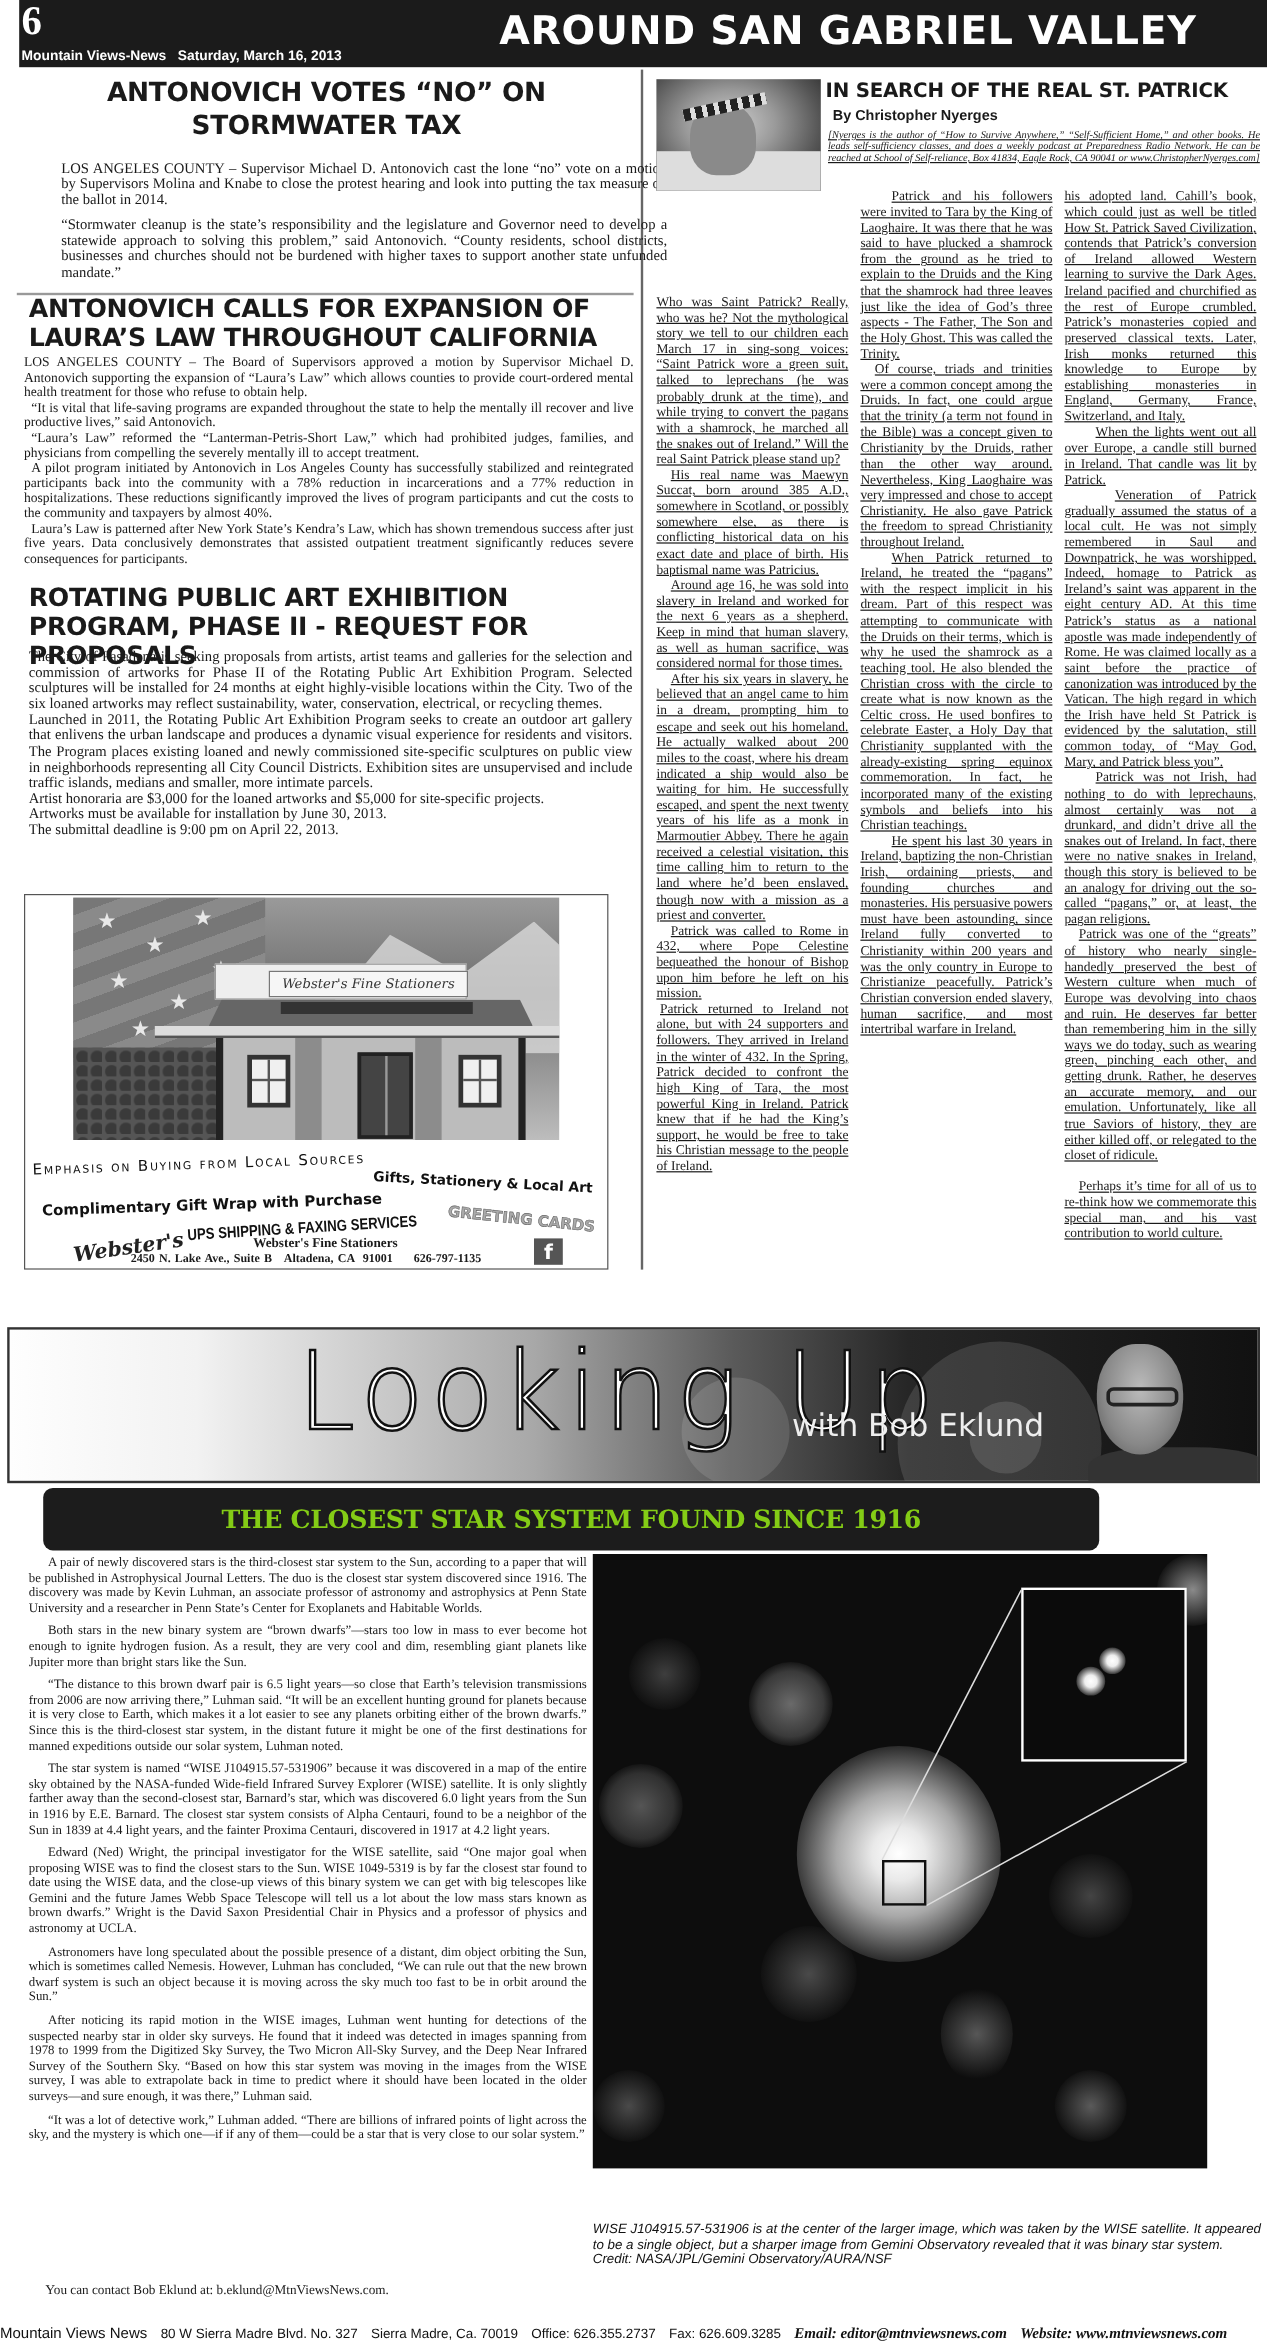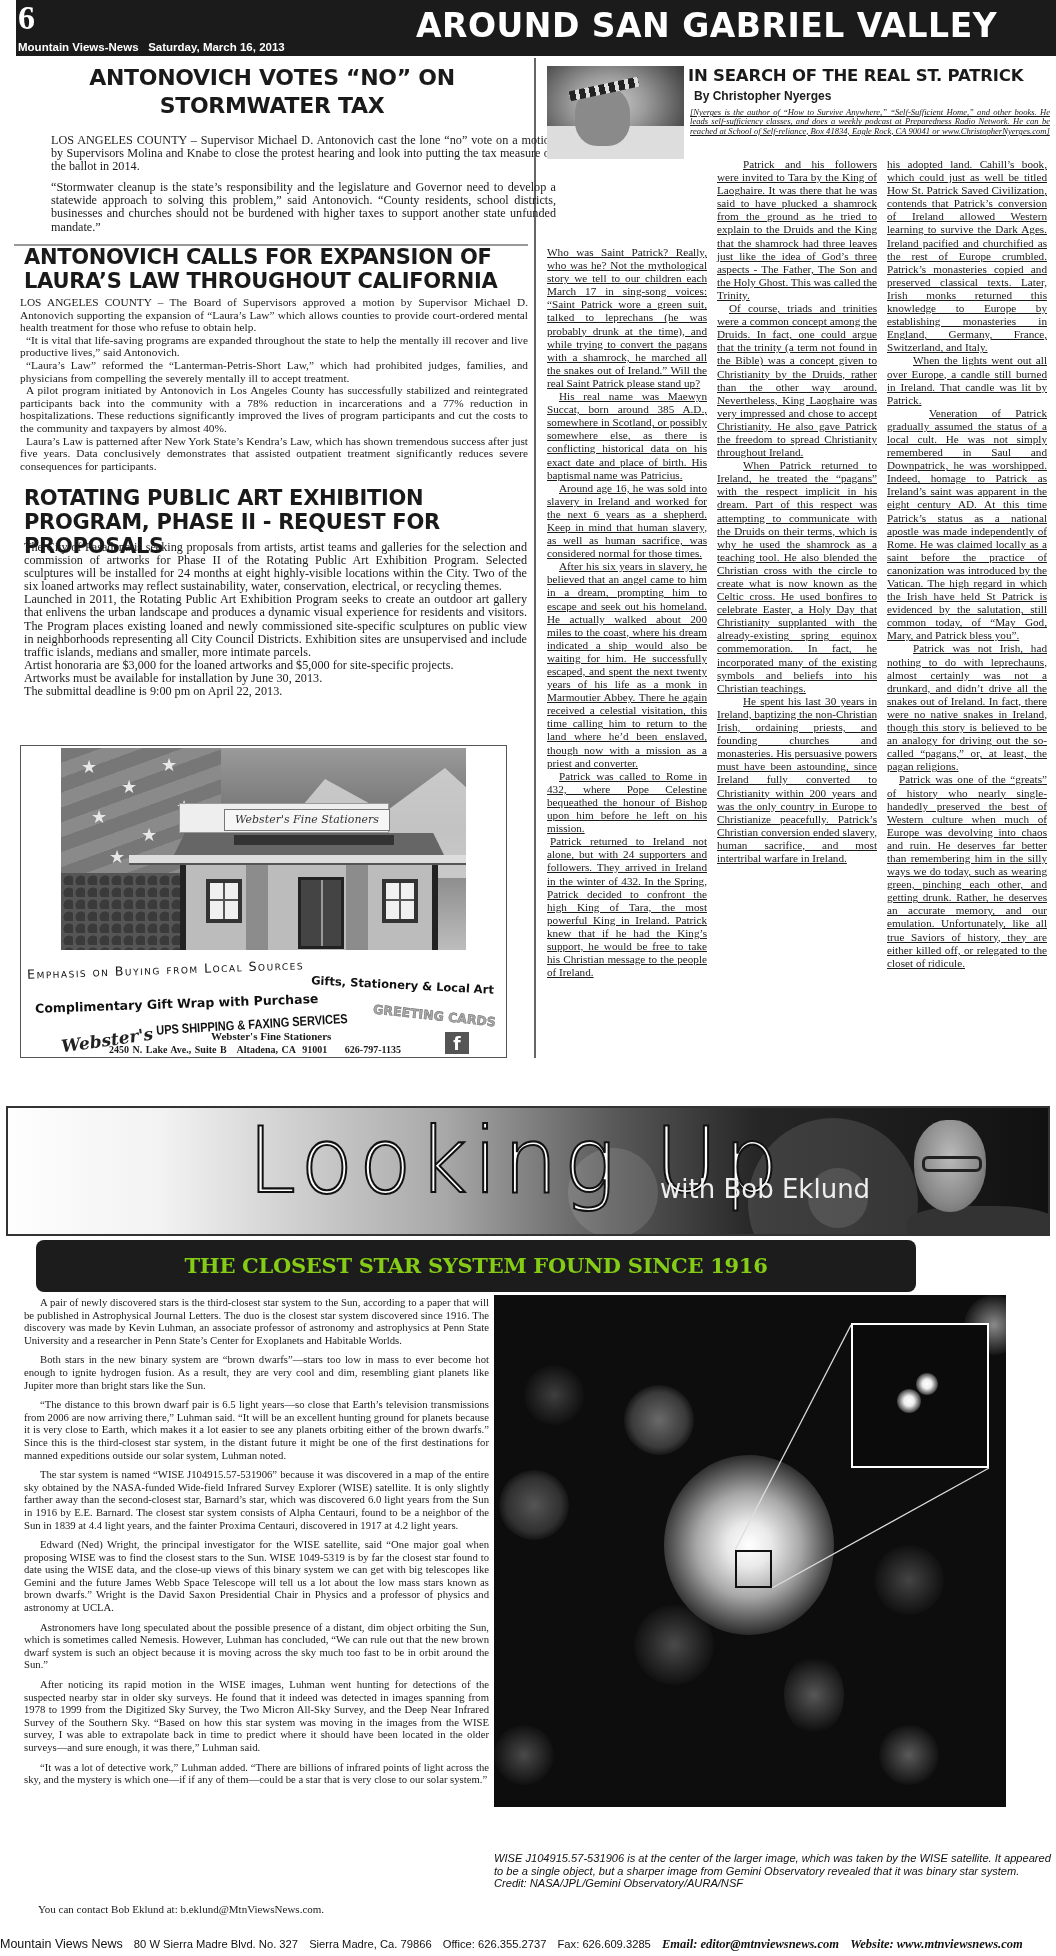--- a/index.html
+++ b/index.html
@@ -215,20 +215,21 @@
     <p style="text-indent:26px">When Patrick returned to Ireland, he treated the “pagans” with the respect implicit in his dream. Part of this respect was attempting to communicate with the Druids on their terms, which is why he used the shamrock as a teaching tool. He also blended the Christian cross with the circle to create what is now known as the Celtic cross. He used bonfires to celebrate Easter, a Holy Day that Christianity supplanted with the already-existing spring equinox commemoration. In fact, he incorporated many of the existing symbols and beliefs into his Christian teachings.</p>
     <p style="text-indent:26px">He spent his last 30 years in Ireland, baptizing the non-Christian Irish, ordaining priests, and founding churches and monasteries. His persuasive powers must have been astounding, since Ireland fully converted to Christianity within 200 years and was the only country in Europe to Christianize peacefully. Patrick’s Christian conversion ended slavery, human sacrifice, and most intertribal warfare in Ireland.</p>
   </div>
 
   <div class="col col-c">
     <p class="noi"><span>his adopted land. Cahill’s book, which could just as well be titled </span><span class="ul">How St. Patrick Saved Civilization</span><span>, contends that Patrick’s conversion of Ireland allowed Western learning to survive the Dark Ages. Ireland pacified and churchified as the rest of Europe crumbled. Patrick’s monasteries copied and preserved classical texts. Later, Irish monks returned this knowledge to Europe by establishing monasteries in England, Germany, France, Switzerland, and Italy.</span></p>
     <p style="text-indent:26px">When the lights went out all over Europe, a candle still burned in Ireland. That candle was lit by Patrick.</p>
     <p style="text-indent:42px">Veneration of Patrick gradually assumed the status of a local cult. He was not simply remembered in Saul and Downpatrick, he was worshipped. Indeed, homage to Patrick as Ireland’s saint was apparent in the eight century AD. At this time Patrick’s status as a national apostle was made independently of Rome. He was claimed locally as a saint before the practice of canonization was introduced by the Vatican. The high regard in which the Irish have held St Patrick is evidenced by the salutation, still common today, of “May God, Mary, and Patrick bless you”.</p>
     <p style="text-indent:26px">Patrick was not Irish, had nothing to do with leprechauns, almost certainly was not a drunkard, and didn’t drive all the snakes out of Ireland. In fact, there were no native snakes in Ireland, though this story is believed to be an analogy for driving out the so-called “pagans,” or, at least, the pagan religions.</p>
     <p>Patrick was one of the “greats” of history who nearly single-handedly preserved the best of Western culture when much of Europe was devolving into chaos and ruin. He deserves far better than remembering him in the silly ways we do today, such as wearing green, pinching each other, and getting drunk. Rather, he deserves an accurate memory, and our emulation. Unfortunately, like all true Saviors of history, they are either killed off, or relegated to the closet of ridicule.</p>
+    <p style="margin-top:13px">Perhaps it’s time for all of us to re-think how we commemorate this special man, and his vast contribution to world culture.</p>
   </div>
 </section>
 
 <div class="banner">
   <div class="banner-flare" style="left:560px;top:40px;width:90px;height:90px"></div>
   <div class="banner-flare" style="left:740px;top:10px;width:170px;height:170px"></div>
   <div class="banner-flare" style="left:800px;top:60px;width:60px;height:60px"></div>
   <div class="banner-title">Looking Up</div>
   <div class="banner-sub">with Bob Eklund</div>
   <div class="banner-person">
@@ -274,20 +275,20 @@
       <div class="inset-star" style="left:63px;top:48px;width:22px;height:22px"></div>
       <div class="inset-star" style="left:44px;top:64px;width:24px;height:24px"></div>
     </div>
   </figure>
   <figcaption class="caption">WISE J104915.57-531906 is at the center of the larger image, which was taken by the WISE satellite. It appeared to be a single object, but a sharper image from Gemini Observatory revealed that it was binary star system. Credit: NASA/JPL/Gemini Observatory/AURA/NSF</figcaption>
 </section>
 
 <footer class="footer">
   <span class="paper">Mountain Views News</span><span class="gap"></span>
   <span>80 W Sierra Madre Blvd.  No. 327</span><span class="gap"></span>
-  <span>Sierra Madre, Ca.  79866</span><span class="gap"></span>
+  <span>Sierra Madre, Ca.  70019</span><span class="gap"></span>
   <span>Office:  626.355.2737</span><span class="gap"></span>
   <span>Fax:  626.609.3285</span><span class="gap"></span>
   <span class="em">Email:</span>
   <span class="em">editor@mtnviewsnews.com</span><span class="gap"></span>
   <span class="em">Website:</span>
   <span class="em">www.mtnviewsnews.com</span>
 </footer>
 
 </body></html>

